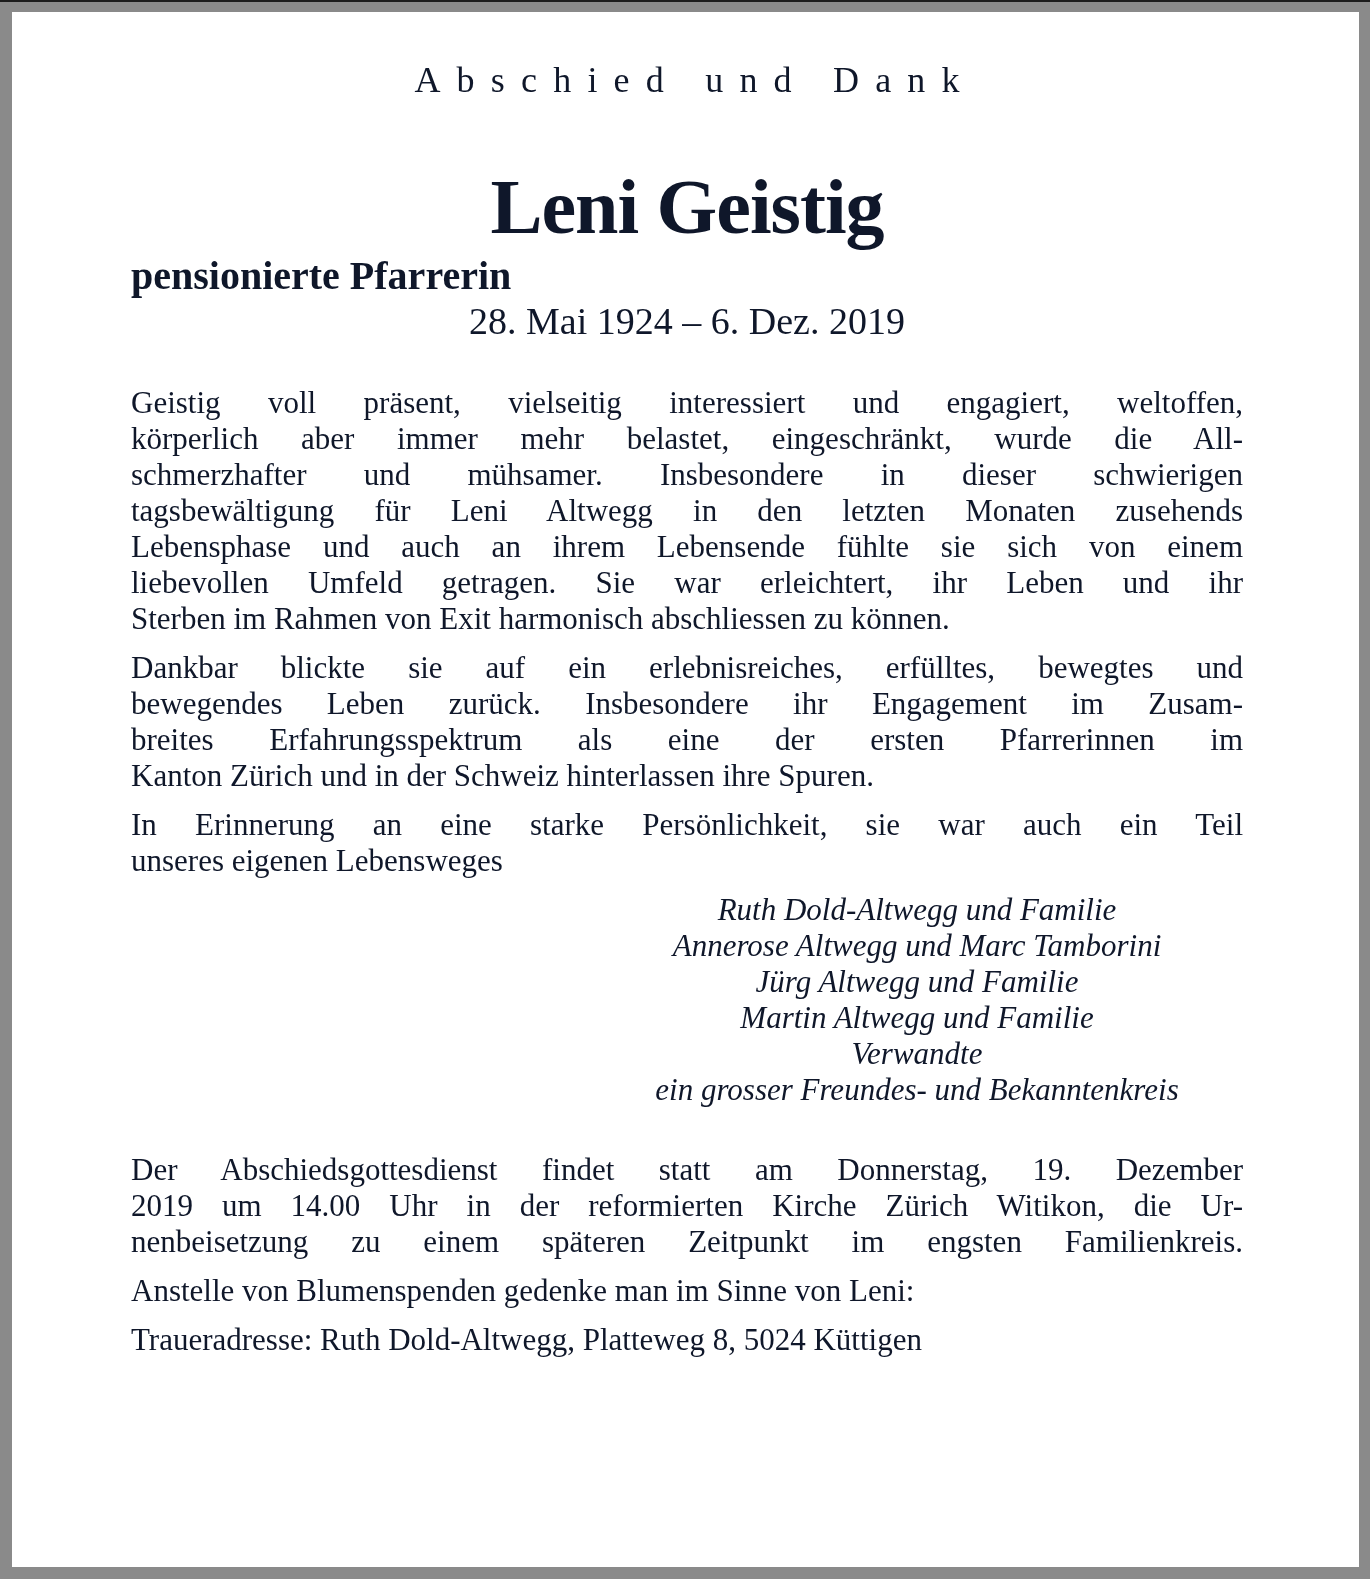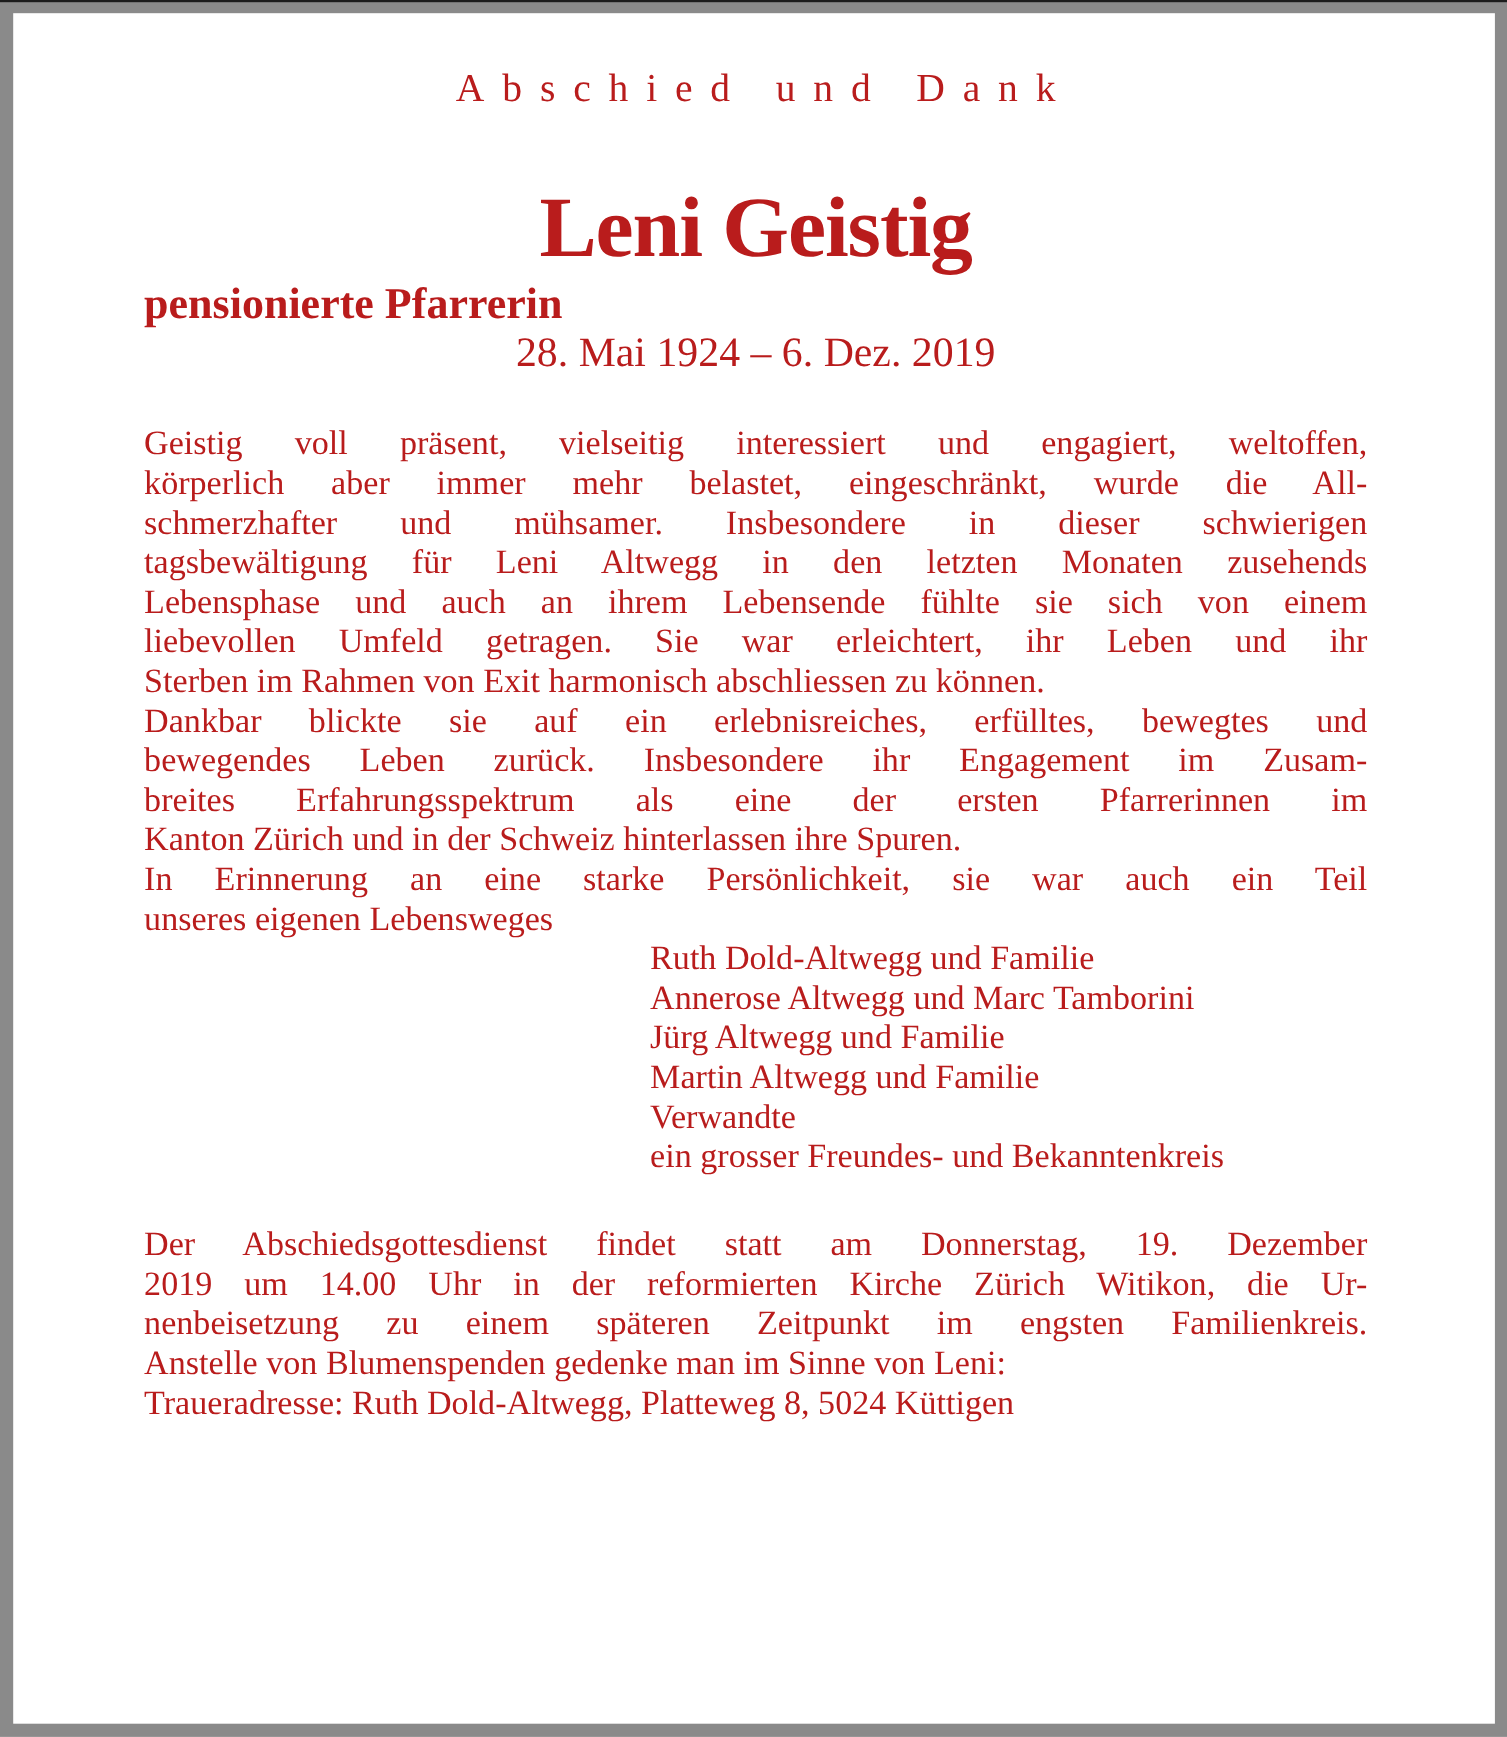--- a/index.html
+++ b/index.html
@@ -23,21 +23,21 @@
   }
   .page {
     position: absolute;
     left: 12px;
     top: 12px;
     width: 1347px;
     height: 1555px;
     background: #ffffff;
     box-sizing: border-box;
     padding: 48px 116px 0 119px;
-    color: #b91c1c;
+    color: #0f172a;
   }
   .category {
     text-align: center;
     font-size: 36px;
     line-height: 40px;
     letter-spacing: 0.45em;
     padding-left: 0.45em; 
     white-space: nowrap;
   }
   .name {
@@ -59,27 +59,30 @@
     text-align: center;
     font-size: 38px;
     line-height: 42px;
     margin-top: 2px;
   }
   #content {
     font-size: 31px;
     line-height: 36px;
   }
   .block {
+    margin-top: 13px;
   }
   .block.first {
     margin-top: 43px;
   }
   .block.signatures {
     margin-bottom: 44px;
     margin-left: 460px;
+    font-style: italic;
+    text-align: center;
   }
   .line {
     white-space: nowrap;
   }
   .line.j {
     white-space: normal;
     text-align: justify;
     text-align-last: justify;
   }
 </style>

